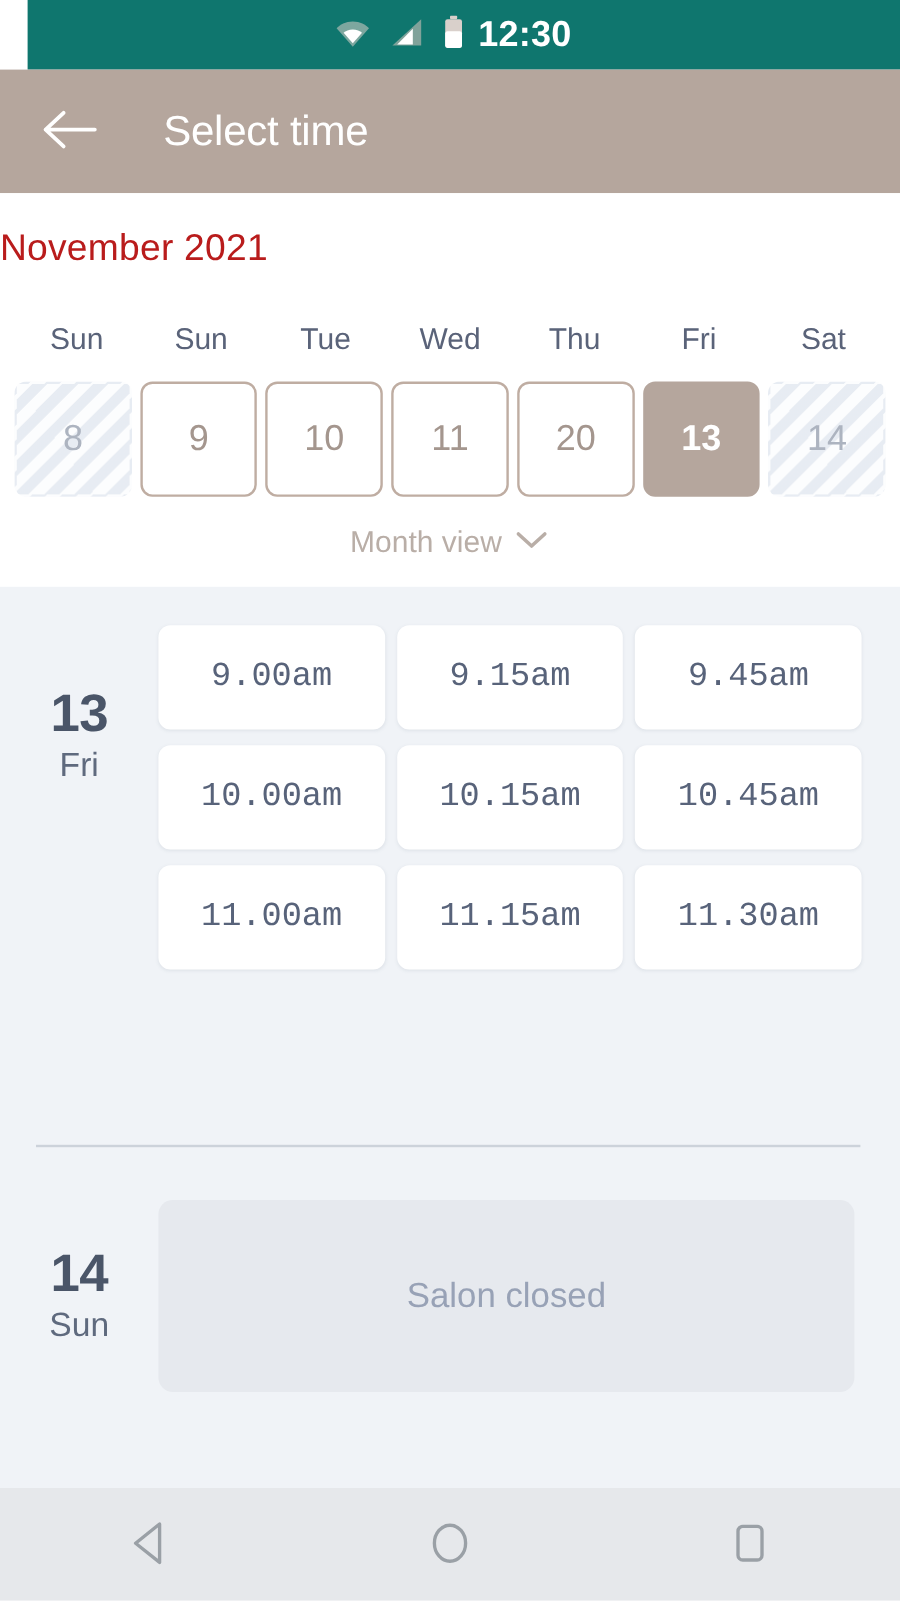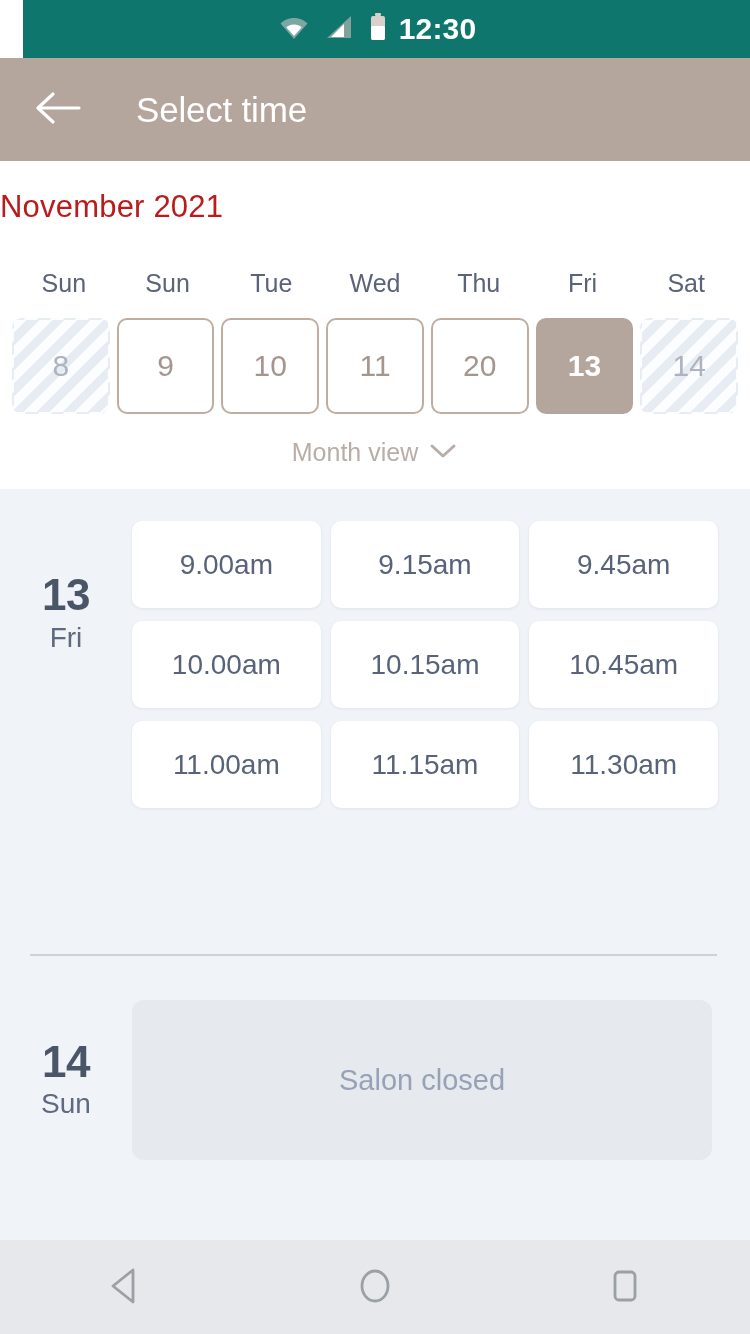--- a/index.html
+++ b/index.html
@@ -179,20 +179,21 @@
     font-size: 28px;
     color: #5f6a7e;
     margin-top: 4px;
   }
   .slot-grid {
     flex: 1 1 auto;
     display: grid;
     grid-template-columns: repeat(3, 1fr);
     gap: 13px 10px;
     padding-right: 32px;
+    font-family: Liberation Mono, monospace;
   }
   .slot-chip {
     height: 87px;
     background: #ffffff;
     border-radius: 10px;
     display: flex;
     align-items: center;
     justify-content: center;
     font-size: 28px;
     color: #58637a;

